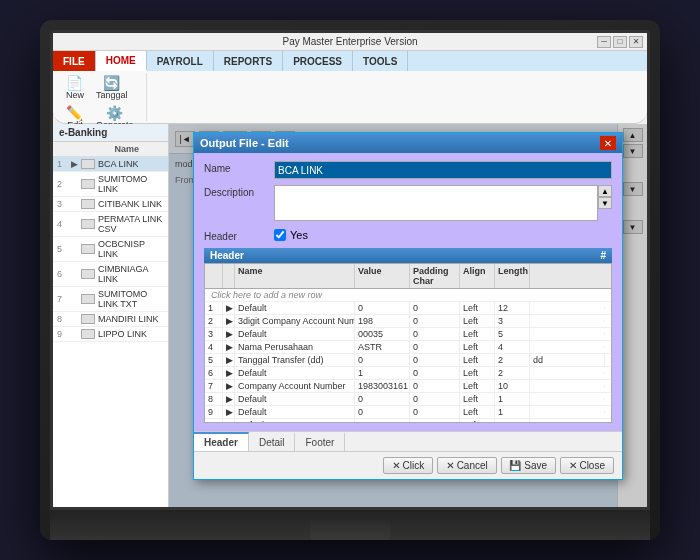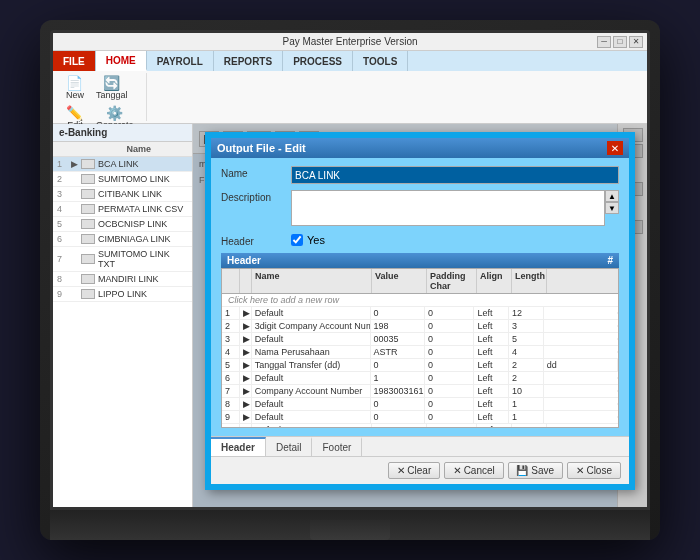--- a/index.html
+++ b/index.html
@@ -80,20 +80,21 @@
       align-items: center;
       justify-content: center;
       cursor: pointer;
       color: #444;
     }
 
     
     .ribbon {
       background: #f8f8f8;
       border-bottom: 1px solid #ccc;
+      border-radius: 13px;
     }
     .ribbon-tabs {
       display: flex;
       background: #d0e8f8;
       height: 20px;
     }
     .ribbon-tab {
       padding: 2px 10px;
       font-size: 10px;
       font-weight: bold;
@@ -156,21 +157,21 @@
 
     
     .main-area {
       display: flex;
       flex: 1;
       overflow: hidden;
     }
 
     
     .sidebar {
-      width: 140px;
+      width: 116px;
       background: #fff;
       border-right: 1px solid #ccc;
       display: flex;
       flex-direction: column;
     }
     .sidebar-header {
       background: #e8f0f8;
       padding: 3px 6px;
       font-size: 10px;
       font-weight: bold;
@@ -236,22 +237,22 @@
       position: absolute;
       top: 0; left: 0; right: 0; bottom: 0;
       background: rgba(100,100,100,0.3);
       display: flex;
       align-items: flex-start;
       justify-content: center;
       padding-top: 8px;
     }
 
     .modal {
-      background: #7dd3fc;
-      border: 6px solid #0ea5e9;
+      background: #c4b5fd;
+      border: 1px solid #0ea5e9;
       width: 430px;
       box-shadow: 3px 3px 10px rgba(0,0,0,0.4);
     }
     .modal-title-bar {
       background: linear-gradient(180deg, #4a90d4 0%, #2c6fad 100%);
       color: white;
       padding: 3px 6px;
       font-size: 11px;
       font-weight: bold;
       display: flex;
@@ -841,21 +842,21 @@
 
             <div class="modal-tabs">
               <div class="modal-tab active">Header</div>
               <div class="modal-tab">Detail</div>
               <div class="modal-tab">Footer</div>
             </div>
 
             <div class="modal-actions">
               <button class="action-btn">
                 <span class="btn-icon">✕</span>
-                <span>Clear</span>
+                <span>Click</span>
               </button>
               <button class="action-btn">
                 <span class="btn-icon">✕</span>
                 <span>Cancel</span>
               </button>
               <button class="action-btn">
                 <span class="btn-icon">💾</span>
                 <span>Save</span>
               </button>
               <button class="action-btn">

